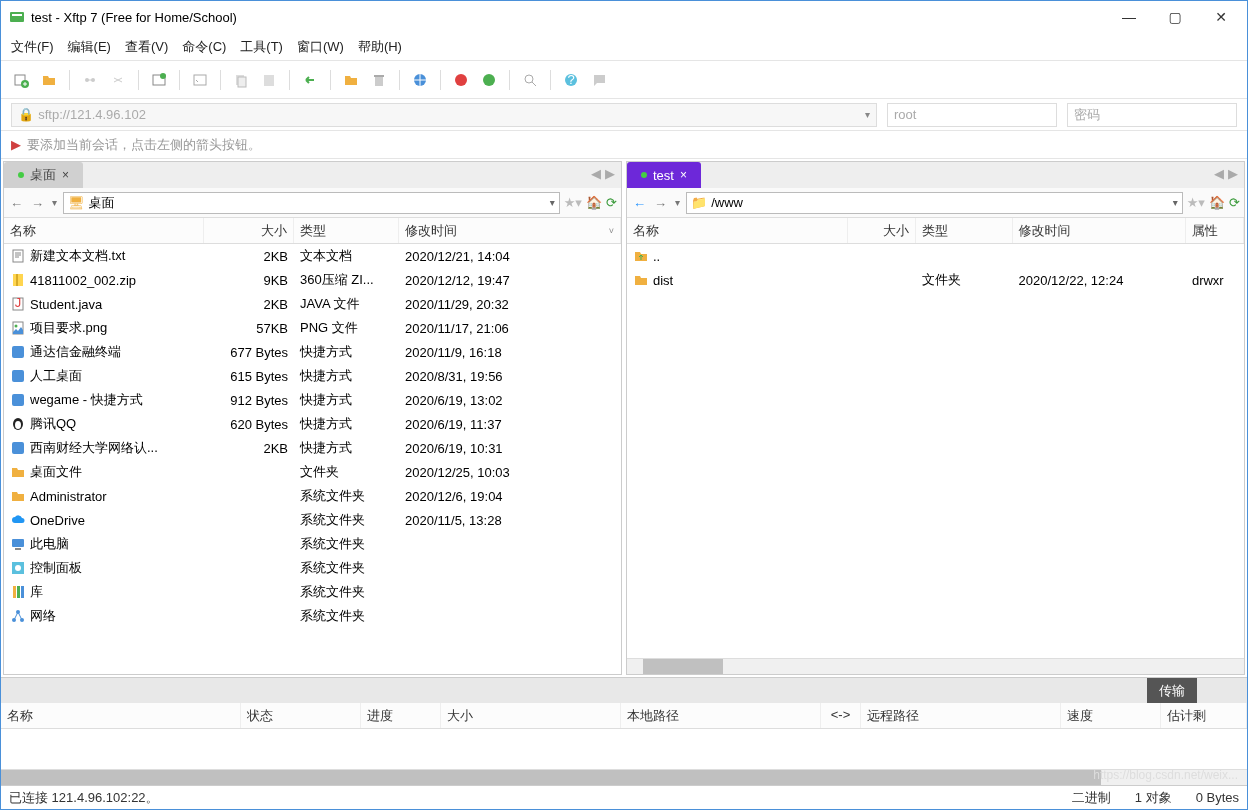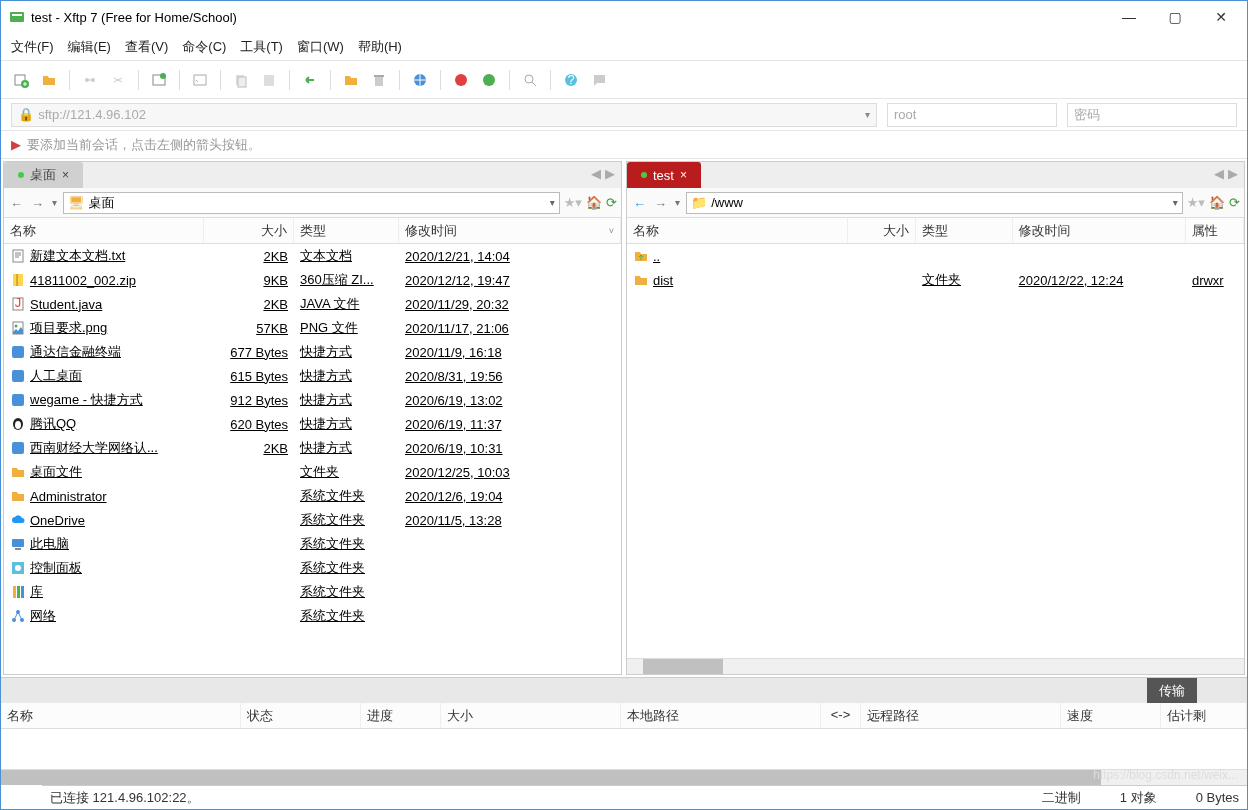--- a/index.html
+++ b/index.html
@@ -19,49 +19,49 @@
 .addrbar { height: 32px; display: flex; align-items: center; padding: 0 10px; gap: 10px; border-bottom: 1px solid #e5e5e5; }
 .addrbar .url { flex: 1; border: 1px solid #ddd; background: #f7f7f7; height: 24px; display: flex; align-items: center; padding: 0 6px; color: #aaa; gap:4px;}
 .addrbar .url .lock { color:#e0c040;}
 .addrbar .fld { width: 170px; border: 1px solid #ddd; height: 24px; padding: 0 6px; color: #aaa; display:flex; align-items:center;}
 .hintbar { height: 28px; display: flex; align-items: center; padding: 0 10px; color: #999; gap:6px; border-bottom: 1px solid #e5e5e5;}
 .hintbar .flag { color:#d04040;}
 .panes { flex: 1; display: flex; min-height: 0; }
 .pane { flex: 1; display: flex; flex-direction: column; border: 1px solid #ccc; margin: 2px; min-width: 0; }
 .tabstrip { height: 26px; background: #eee; display: flex; align-items: flex-end; position: relative; }
 .tab { height: 26px; padding: 0 14px; display: flex; align-items: center; gap: 6px; background: #d0d0d0; color: #444; border-top-left-radius:3px; border-top-right-radius:3px;}
-.tab.active-blue { background: #b91c1c; color: #fff; justify-content: space-between; }
+.tab.active-blue { background: #6d28d9; color: #fff; justify-content: space-between; }
 .tab .dot { width:6px; height:6px; border-radius:50%; background:#4c4;}
 .tab .close { font-size:12px; }
 .tabstrip .navarrows { position:absolute; right:6px; top:4px; display:flex; gap:4px; color:#aaa;}
 .pathrow { height: 30px; display: flex; align-items: center; padding: 0 4px; gap: 4px; border-bottom: 1px solid #ddd; background:#fafafa;}
 .pathrow .arrow { color: #777; padding:0 2px;}
 .pathrow .arrow.blue { color:#1e90ff;}
 .pathrow .combo { flex: 1; border: 1px solid #bbb; height: 22px; display: flex; align-items: center; padding: 0 4px; background:#fff; gap:4px;}
 .pathrow .combo .foldicon { color:#f0b040;}
 .pathrow .combo .dd { margin-left:auto; color:#666; font-size:10px;}
 .pathrow .star { color:#bbb;}
 .pathrow .home { color:#e0a030;}
 .pathrow .refresh { color:#3a9a3a;}
 .listhdr { height: 26px; display: flex; border-bottom: 1px solid #ddd; background: #fcfcfc; color:#333;}
 .listhdr .col { padding: 4px 6px; border-right: 1px solid #eee; display:flex; align-items:center; overflow:hidden; white-space:nowrap;}
 .listbody { flex: 1; overflow: auto; }
-.row { height: 24px; display: flex; align-items: center; text-decoration: underline; }
+.row { height: 24px; display: flex; align-items: center; }
 .row .cell { padding: 2px 6px; overflow: hidden; white-space: nowrap; text-overflow: ellipsis; display:flex; align-items:center; gap:4px;}
 .ficon { width:16px; height:16px; flex-shrink:0;}
 .c-name-l { width: 200px; } .c-size-l { width: 90px; text-align: right; justify-content:flex-end;} .c-type-l { width: 105px; } .c-date-l { flex:1; }
 .c-name-r { width: 230px; } .c-size-r { width: 70px; text-align:right; justify-content:flex-end;} .c-type-r { width: 100px;} .c-date-r { width: 180px;} .c-attr-r { width: 60px;}
 .bottom-tabs { height: 26px; background: #e8e8e8; display: flex; border-top: 1px solid #ccc; justify-content: flex-end; }
 .bottom-tabs .btab { padding: 4px 12px; background:#fff;}
 .bottom-tabs .btab.inactive { background:#555; color:#fff;}
 .bottom-tabs .btab.active { background:#fde047; color:#333;margin-top:46px;}
 .transferhdr { height: 26px; display: flex; border-bottom: 1px solid #ddd; background:#fcfcfc;}
 .transferhdr .tcol { padding: 4px 6px; border-right:1px solid #eee; color:#333;}
 .transferbody { height: 40px; background:#fff; overflow:auto;}
-.statusbar { height: 24px; border-top: 1px solid #ccc; display: flex; align-items: center; padding: 0 8px; gap: 39px; color:#333;margin-left:41px;}
+.statusbar { height: 24px; border-top: 1px solid #ccc; display: flex; align-items: center; padding: 0 8px; gap: 24px; color:#333;}
 .statusbar .sfill { flex:1;}
 .scroll-h { height:16px; background:#f0f0f0; border-top:1px solid #ddd; display:flex;}
 .scroll-h .thumb { background:#c0c0c0; height:100%; width:80px;}
 .watermark { position:absolute; right:10px; bottom:28px; color:#ddd; font-size:12px; pointer-events:none;}
 </style>
 </head>
 <body>
 
 <div class="window">
 

